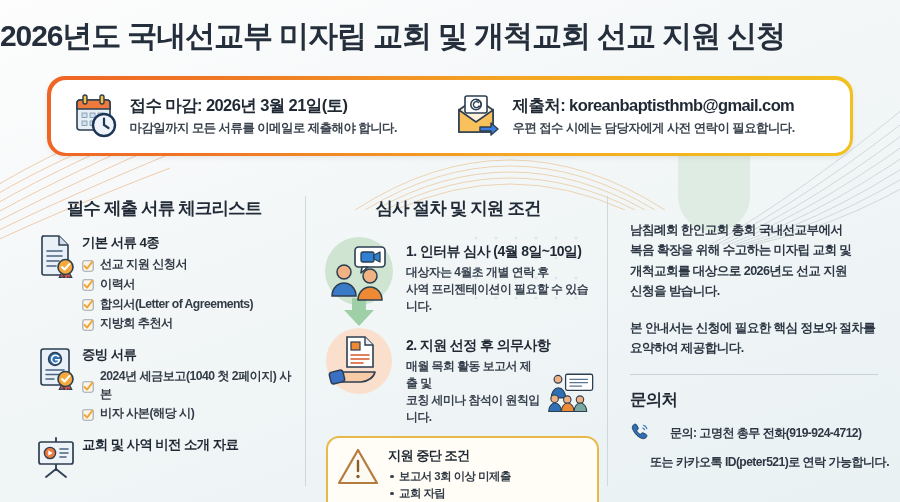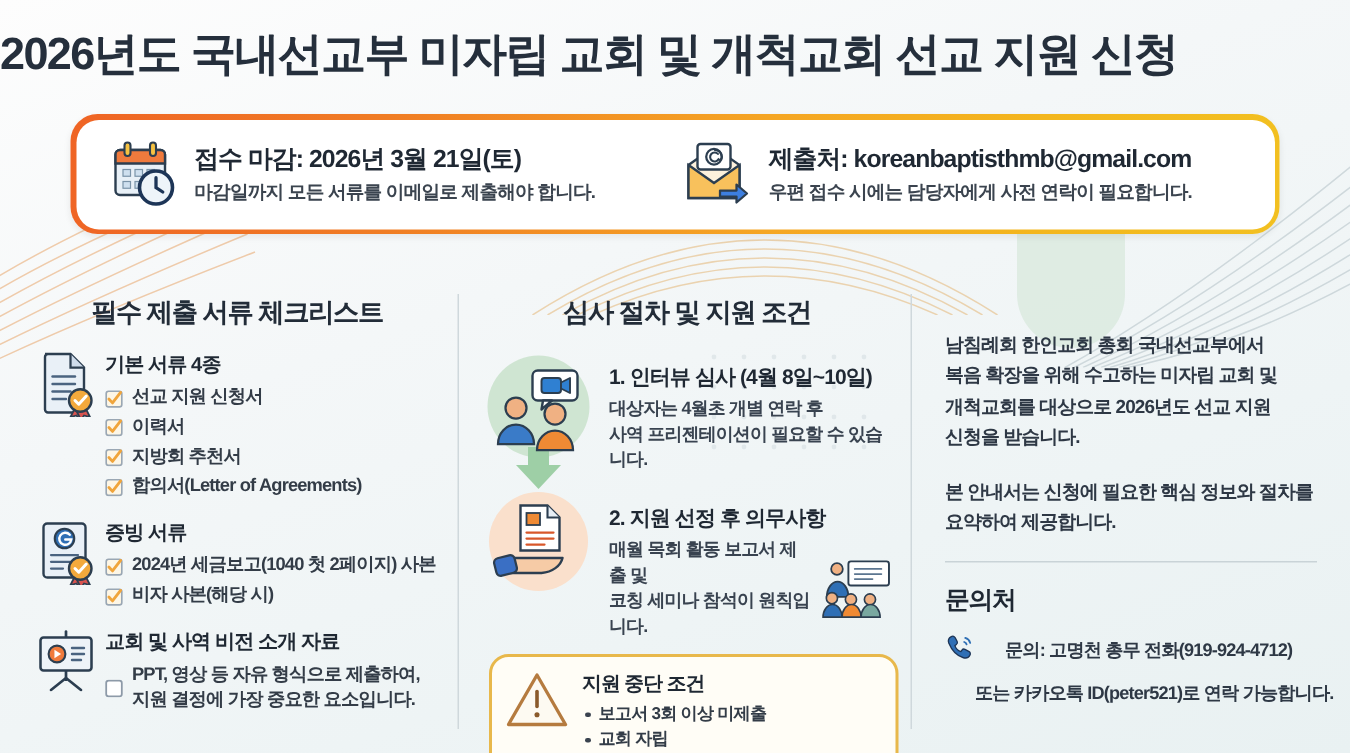--- a/index.html
+++ b/index.html
@@ -55,21 +55,21 @@
   .banner-cell { display: flex; align-items: center; gap: 11px; height: 100%; }
   .banner-cell.left  { width: 385px; padding-left: 22px; }
   .banner-cell.right { flex: 1; padding-left: 18px; }
   .banner-texts { display: flex; flex-direction: column; gap: 3px; }
   .banner-head { font-size: 16.5px; font-weight: 800; color: #1f2833; letter-spacing: -.6px; white-space: nowrap; }
   .banner-sub  { font-size: 12.4px; font-weight: 600; color: #3b444f; letter-spacing: -.5px; white-space: nowrap; }
 
   
   .cols { position: absolute; left: 0; top: 186px; width: 900px; height: 316px; display: flex; }
   .col { position: relative; height: 100%; }
-  .col-left  { width: 306px; padding: 10px 14px 0 24px; }
+  .col-left  { width: 306px; padding: 10px 14px 0 36px; }
   .col-mid   { width: 302px; padding: 10px 14px 0 16px; }
   .col-right { width: 292px; padding: 34px 22px 0 22px; }
   .divider { position: absolute; top: 10px; right: 0; width: 1px; height: 290px; background: #cfd8dc; }
 
   .col-title {
     font-size: 17.5px; font-weight: 800; color: #222c38;
     letter-spacing: -.9px; text-align: center; margin-bottom: 14px;
   }
 
   
@@ -293,28 +293,28 @@
               <rect x=".8" y=".8" width="10.4" height="10.4" rx="1.6" fill="#fdf6e6" stroke="#9aa7b4" stroke-width="1.1"></rect>
               <path d="M2.6,6 L5,8.6 L10.4,1.6" fill="none" stroke="#f0a53c" stroke-width="1.9" stroke-linecap="round" stroke-linejoin="round"></path>
             </svg>
             <span class="txt">이력서</span>
           </div>
           <div class="check-row">
             <svg class="cbox" width="12" height="12" viewBox="0 0 12 12">
               <rect x=".8" y=".8" width="10.4" height="10.4" rx="1.6" fill="#fdf6e6" stroke="#9aa7b4" stroke-width="1.1"></rect>
               <path d="M2.6,6 L5,8.6 L10.4,1.6" fill="none" stroke="#f0a53c" stroke-width="1.9" stroke-linecap="round" stroke-linejoin="round"></path>
             </svg>
+            <span class="txt">합의서(Letter of Agreements)</span>
+          </div>
+          <div class="check-row">
+            <svg class="cbox" width="12" height="12" viewBox="0 0 12 12">
+              <rect x=".8" y=".8" width="10.4" height="10.4" rx="1.6" fill="#fdf6e6" stroke="#9aa7b4" stroke-width="1.1"></rect>
+              <path d="M2.6,6 L5,8.6 L10.4,1.6" fill="none" stroke="#f0a53c" stroke-width="1.9" stroke-linecap="round" stroke-linejoin="round"></path>
+            </svg>
             <span class="txt">지방회 추천서</span>
-          </div>
-          <div class="check-row">
-            <svg class="cbox" width="12" height="12" viewBox="0 0 12 12">
-              <rect x=".8" y=".8" width="10.4" height="10.4" rx="1.6" fill="#fdf6e6" stroke="#9aa7b4" stroke-width="1.1"></rect>
-              <path d="M2.6,6 L5,8.6 L10.4,1.6" fill="none" stroke="#f0a53c" stroke-width="1.9" stroke-linecap="round" stroke-linejoin="round"></path>
-            </svg>
-            <span class="txt">합의서(Letter of Agreements)</span>
           </div>
         </div>
       </div>
 
       <div class="group">
         <svg width="40" height="44" viewBox="0 0 40 44">
           <rect x="5" y="3" width="28" height="36" rx="2.5" fill="#e9f0f7" stroke="#2c3e50" stroke-width="1.6"></rect>
           <circle cx="19" cy="13" r="6.5" fill="#2f6fb5" stroke="#2c3e50" stroke-width="1.4"></circle>
           <path d="M22.5,10.5a4,4 0 1 0 1,3.2h-4" fill="none" stroke="#ffffff" stroke-width="1.6" stroke-linecap="round"></path>
           <g stroke="#4a6380" stroke-width="1.5" stroke-linecap="round">
@@ -355,27 +355,20 @@
           <g stroke="#4a6380" stroke-width="1.6" stroke-linecap="round">
             <path d="M24,13 h8"></path>
               <path d="M24,17 h8"></path>
               <path d="M24,21 h6"></path>
           </g>
           <path d="M20,28 v7" stroke="#2c3e50" stroke-width="1.8"></path>
           <path d="M20,33 L10,41 M20,33 L30,41" stroke="#2c3e50" stroke-width="1.8" stroke-linecap="round"></path>
         </svg>
         <div class="group-body">
           <div class="group-head">교회 및 사역 비전 소개 자료</div>
-          <div class="check-row">
-            <svg class="cbox" width="12" height="12" viewBox="0 0 12 12">
-              <rect x=".8" y=".8" width="10.4" height="10.4" rx="1.6" fill="#ffffff" stroke="#8d9aa8" stroke-width="1.2"></rect>
-            </svg>
-            <span class="txt">PPT, 영상 등 자유 형식으로 제출하여,
-지원 결정에 가장 중요한 요소입니다.</span>
-          </div>
         </div>
       </div>
 
       <div class="divider"></div>
     </div>
 
     <div class="col col-mid">
       <div class="col-title">심사 절차 및 지원 조건</div>
 
       <div class="step">

